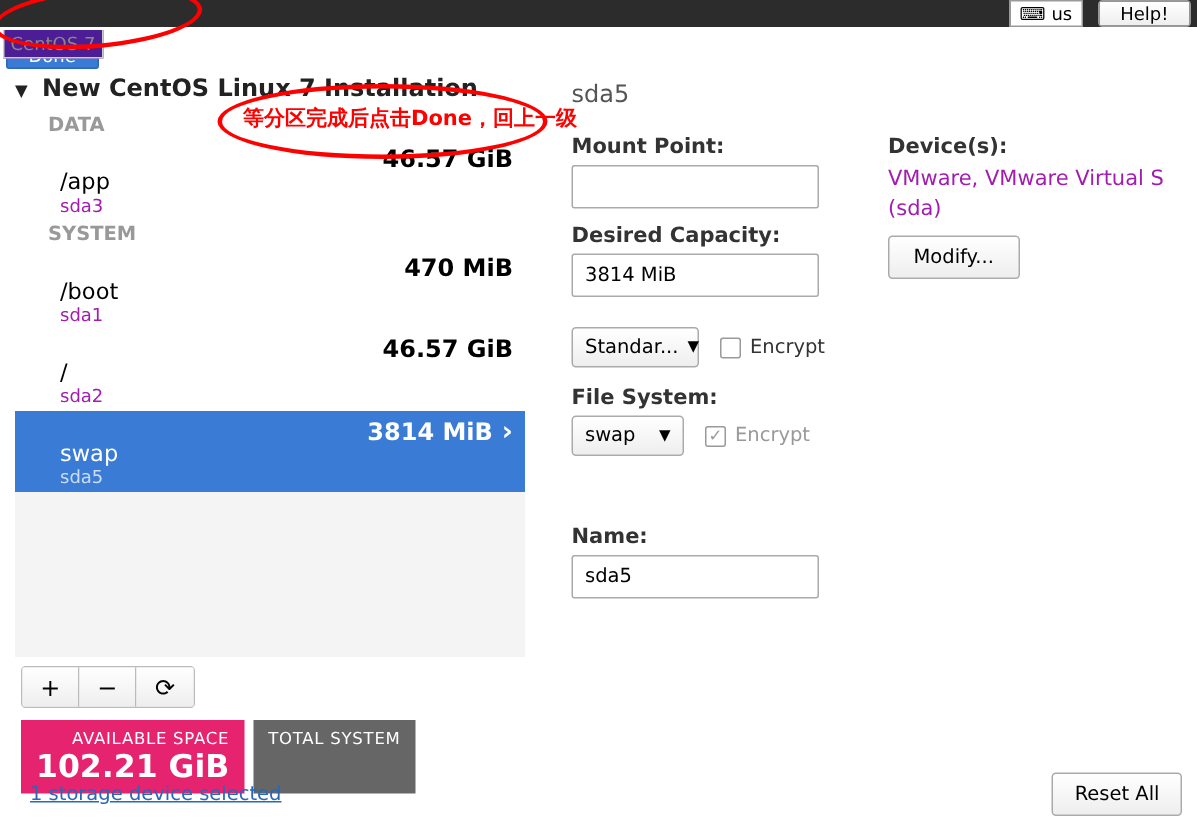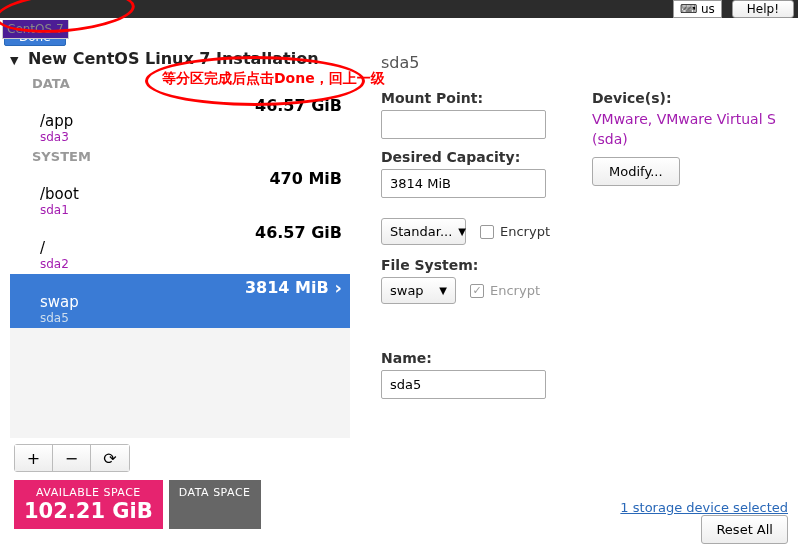--- a/index.html
+++ b/index.html
@@ -30,41 +30,41 @@
 .part-item.selected .arrow { color: #fff; font-size: 18px; font-weight: bold; }
 .part-item .arrow { margin-left: 6px; }
 
 .spacer { height: 110px; background: #f4f4f4; }
 
 .btn-row { display: flex; border: 1px solid #bbb; width: fit-content; border-radius: 3px; margin: 6px 0 8px 4px; }
 .btn-row button { width: 38px; height: 26px; border: none; border-right: 1px solid #bbb; background: linear-gradient(#fff,#eee); font-size: 16px; cursor: pointer; }
 .btn-row button:last-child { border-right: none; }
 
 .space-boxes { display: flex; gap: 6px; margin-left: 4px; }
-.space-box { padding: 6px 10px; color: #fff; text-align: center; }
+.space-box { padding: 6px 10px; color: #fff; text-align: right; }
 .space-box .lbl { font-size: 11px; letter-spacing: 0.5px; }
 .space-box .val { font-size: 21px; font-weight: bold; }
 .space-box.avail { background: #e6236f; }
 .space-box.total { background: #666; }
 
 .right { flex: 1; padding-top: 4px; }
 .sel-dev { font-size: 16px; color: #555; margin-bottom: 12px; }
 .form-grid { display: grid; grid-template-columns: 1fr 1fr; gap: 8px 25px; }
 .form-col { display: flex; flex-direction: column; gap: 4px; }
 .flabel { font-weight: bold; font-size: 14px; color: #333; margin-top: 6px; }
 .finput { border: 1px solid #aaa; padding: 6px 8px; font-size: 13px; border-radius: 2px; width: 165px; }
 .dev-text { font-size: 14px; color: #a21caf; line-height: 1.4; }
 .modify-btn { background: linear-gradient(#fff,#eee); border: 1px solid #aaa; padding: 6px 16px; font-size: 13px; border-radius: 3px; width: fit-content; cursor: pointer; margin-top: 4px; }
 .dropdown { border: 1px solid #aaa; background: linear-gradient(#fff,#eee); padding: 5px 8px; font-size: 13px; border-radius: 3px; display: flex; align-items: center; justify-content: space-between; width: 85px; cursor: pointer; }
 .dd-arrow { font-size: 10px; margin-left: 6px; }
 .check-row { display: flex; align-items: center; gap: 6px; font-size: 13px; color: #333; }
 .check-row.disabled { color: #999; }
 .cb { width: 14px; height: 14px; border: 1px solid #999; border-radius: 2px; display: inline-flex; align-items: center; justify-content: center; font-size: 11px; }
 
-.bottom-row { position: absolute; bottom: 6px; left: 20px; right: 10px; display: flex; justify-content: space-between; align-items: flex-end; flex-direction: column; }
+.bottom-row { position: absolute; bottom: 6px; left: 20px; right: 10px; display: flex; justify-content: space-between; align-items: center; }
 .storage-link { color: #2968b8; text-decoration: underline; font-size: 13px; cursor: pointer; }
 .reset-btn { background: linear-gradient(#fff,#eee); border: 1px solid #aaa; padding: 6px 14px; font-size: 13px; border-radius: 3px; cursor: pointer; }
 
 
 .anno-circle { position: absolute; top: -8px; left: -5px; width: 140px; height: 40px; border: 3px solid red; border-radius: 50%; pointer-events: none; transform: rotate(-5deg); }
 .anno-circle2 { position: absolute; top: 56px; left: 145px; width: 220px; height: 50px; border: 3px solid red; border-radius: 50%; pointer-events: none; }
 .anno-text { position: absolute; top: 70px; left: 162px; color: red; font-size: 14px; font-weight: bold; pointer-events: none; text-align: right; }
 </style>
 </head>
 <body>
@@ -136,21 +136,21 @@
       <button>−</button>
       <button>⟳</button>
     </div>
 
     <div class="space-boxes">
       <div class="space-box avail">
         <div class="lbl">AVAILABLE SPACE</div>
         <div class="val">102.21 GiB</div>
       </div>
       <div class="space-box total">
-        <div class="lbl">DATA SPACE</div>
+        <div class="lbl">TOTAL SYSTEM</div>
       </div>
     </div>
   </div>
 
   <div class="right">
     <div class="sel-dev">sda5</div>
     <div class="form-grid">
       <div class="form-col">
         <div class="flabel">Mount Point:</div>
         <input class="finput" value="" style="">

